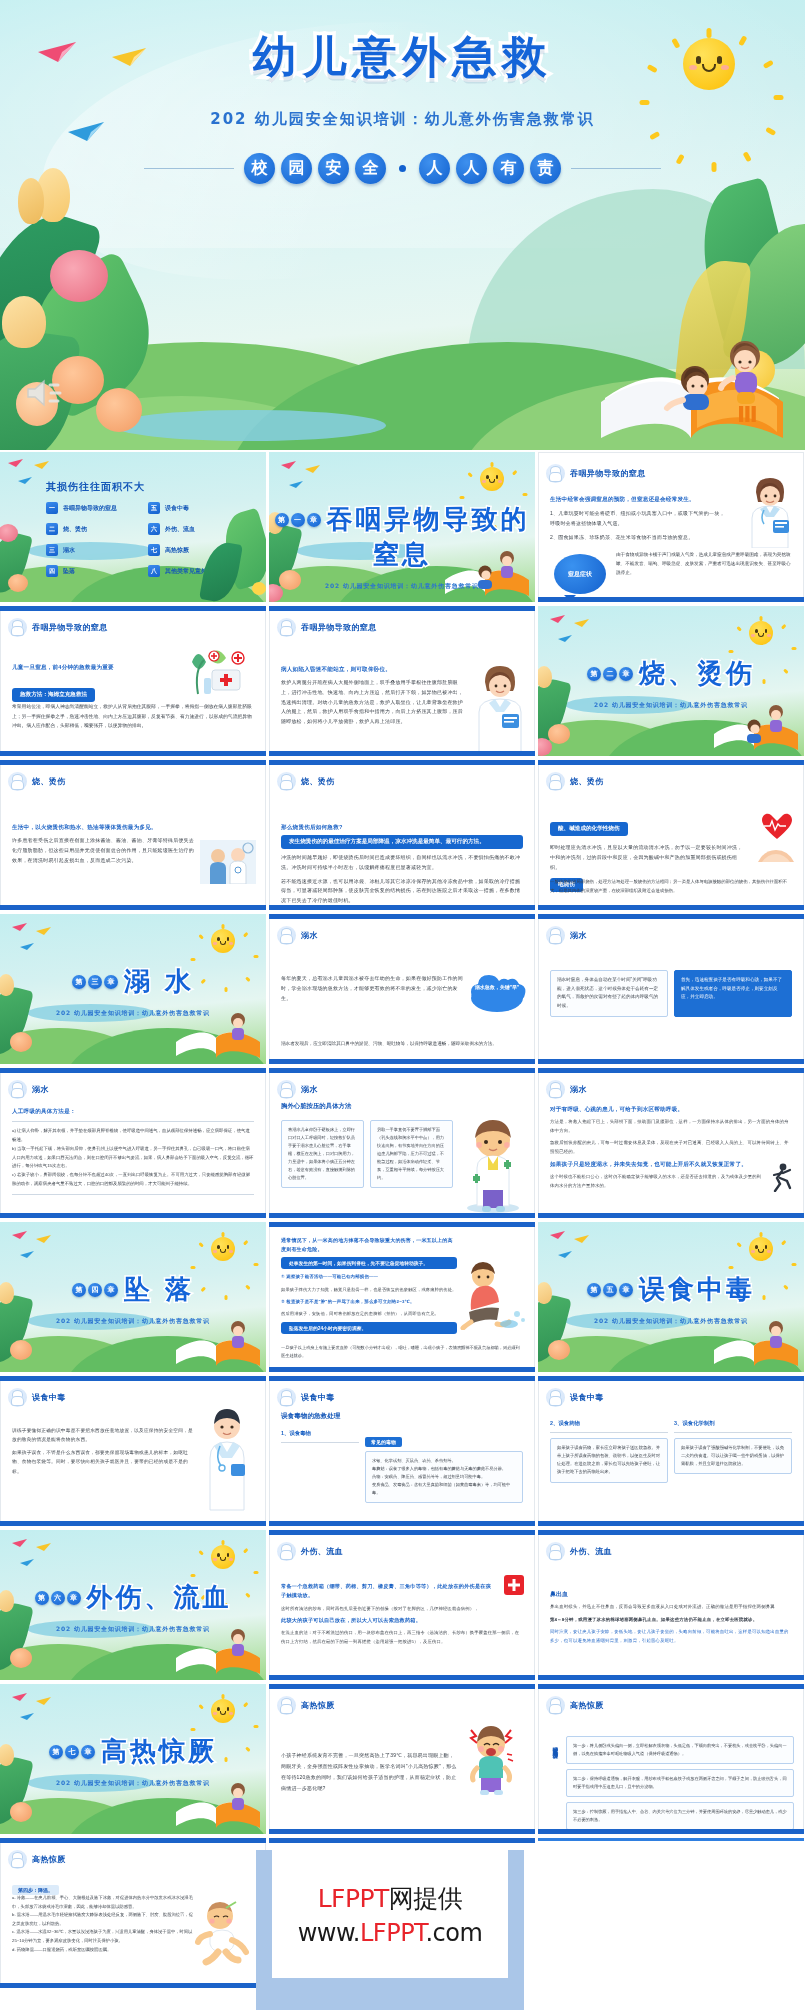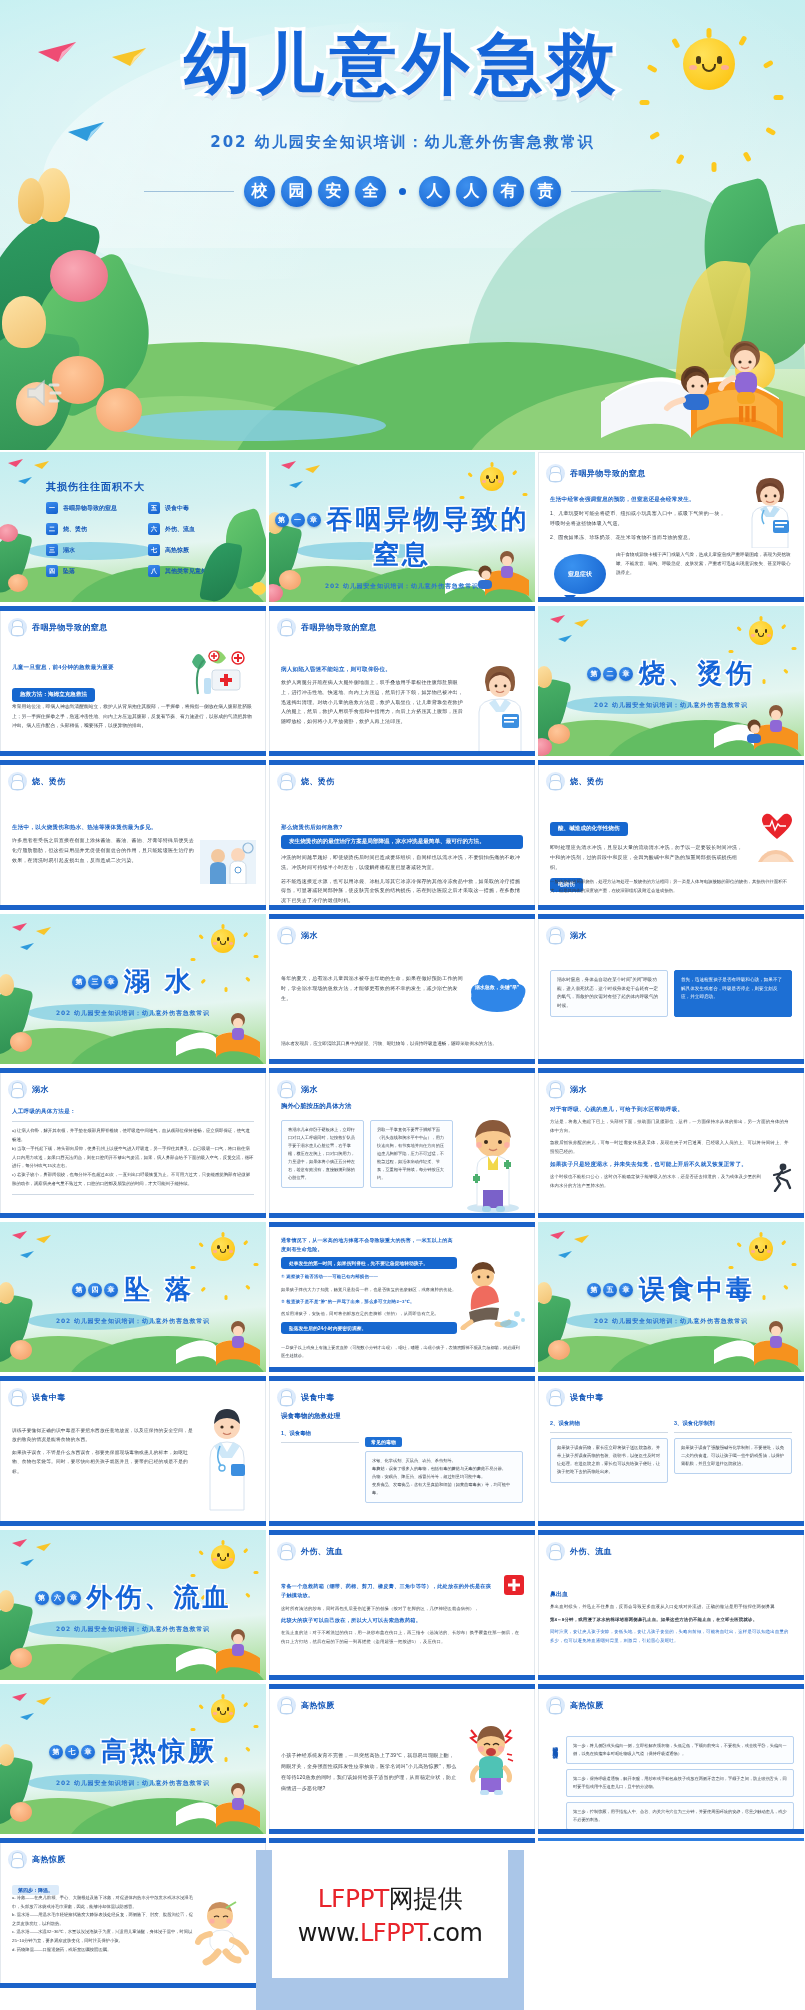--- a/index.html
+++ b/index.html
@@ -72,22 +72,22 @@
   .leaf {
     position: absolute; border-radius: 60% 10% 60% 10%;
   }
   .petal { position: absolute; border-radius: 50%; }
 
   
   .cover-title-wrap {
     position: absolute; left: 0; right: 0; top: 36px; text-align: center; z-index: 8;
   }
   .cover-title {
-    font-family: Liberation Mono, monospace;
-    font-size: 67px; font-weight: 900; letter-spacing: 6px;
+    font-family: Liberation Serif, serif;
+    font-size: 44px; font-weight: 900; letter-spacing: 6px;
     color: #1464d8;
     -webkit-text-stroke: 7px #ffffff;
     paint-order: stroke fill;
     text-shadow: 0 5px 0 rgba(120,150,180,.22);
     line-height: 1;
   }
   .cover-subtitle {
     margin-top: 30px;
     font-family: "DejaVu Sans", sans-serif;
     font-size: 15px; font-weight: 700; letter-spacing: 2px; color: #2a72cf;

